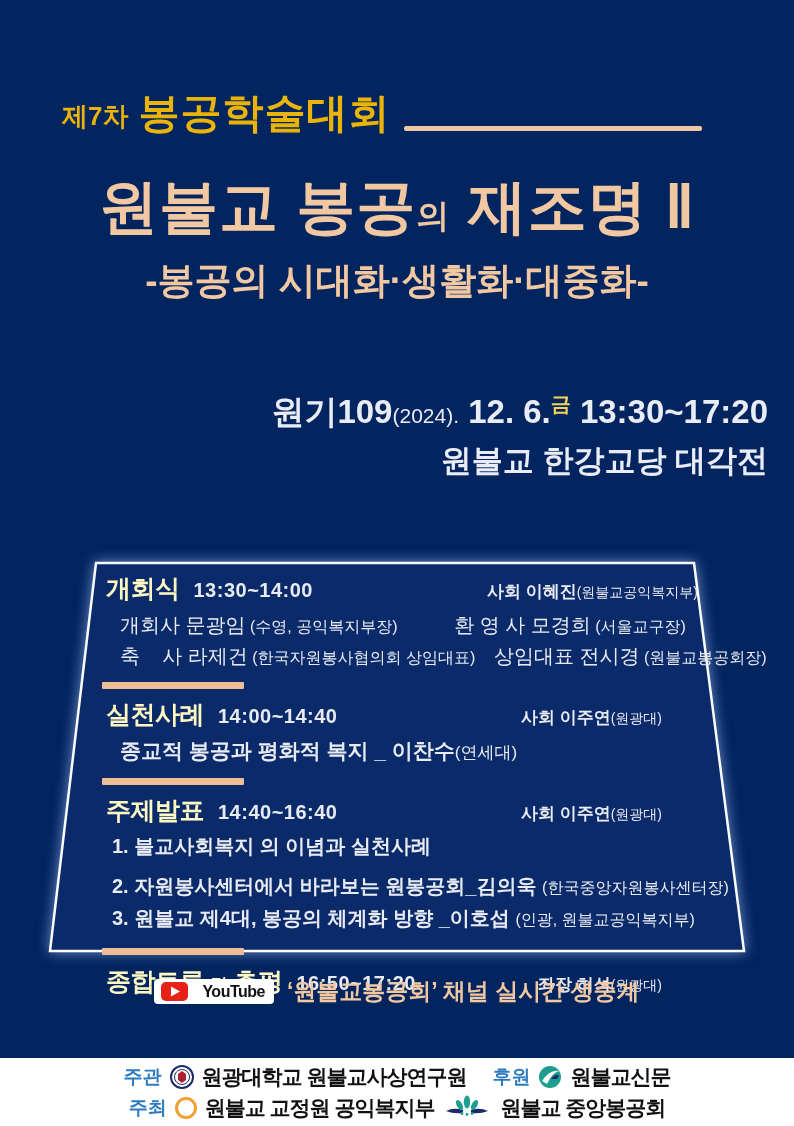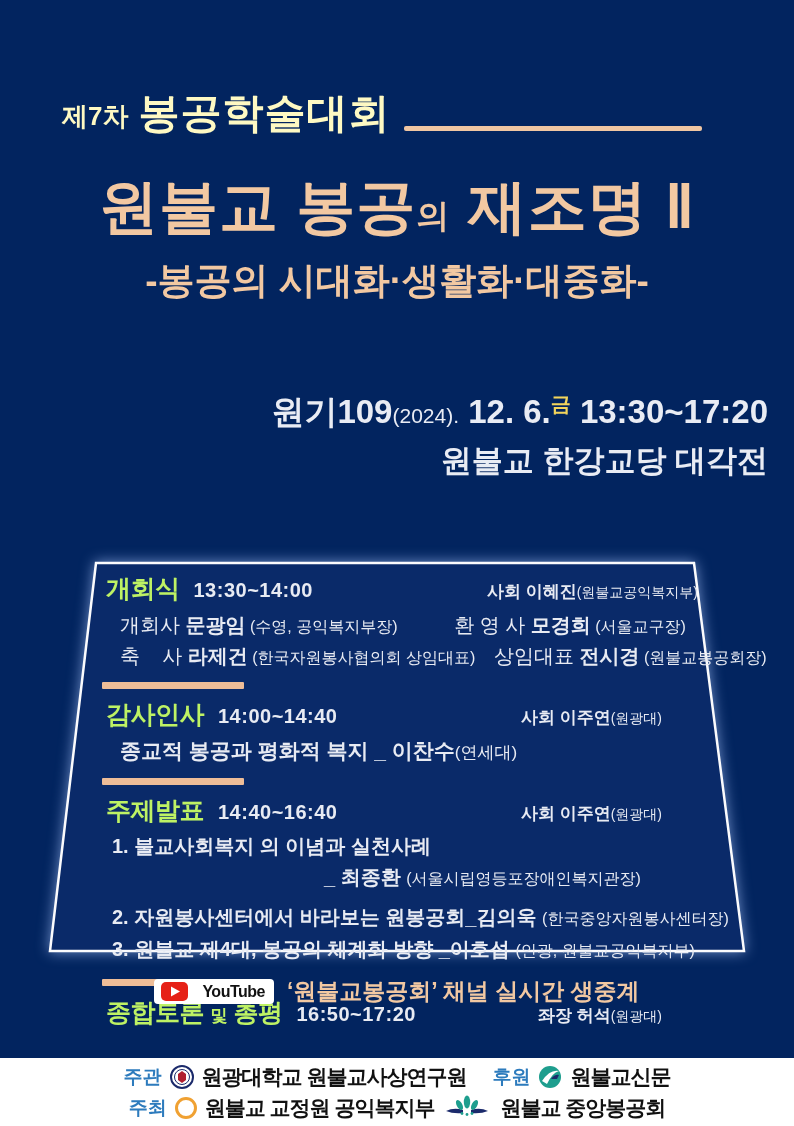--- a/index.html
+++ b/index.html
@@ -4,21 +4,21 @@
 <style>
   * { margin:0; padding:0; box-sizing:border-box; }
   body { background:#333; font-family:"Liberation Sans", sans-serif; }
   .page {
     position:relative; width:794px; height:1126px; margin:0 auto;
     background:#02245f; overflow:hidden;
   }
   
   .header {
     position:absolute; left:62px; top:86px; width:640px;
-    display:flex; align-items:flex-end; color:#fef9c3;
+    display:flex; align-items:flex-end; color:#eab308;
   }
   .header .round { font-size:26px; font-weight:700; padding-bottom:7px; white-space:pre; }
   .header .htitle { font-size:41px; font-weight:800; letter-spacing:1px; margin-left:10px; white-space:pre; }
   .header .hline { flex:1; height:5px; background:#f0c6a2; margin:0 0 10px 14px; border-radius:2px; }
 
   
   .title-block { position:absolute; left:0; top:168px; width:794px; text-align:center; color:#f2c8a2; }
   .title-main { font-size:59px; font-weight:800; letter-spacing:1px; white-space:nowrap; }
   .title-main .particle { font-size:33px; font-weight:700; }
   .title-sub { font-size:37px; font-weight:700; margin-top:8px; letter-spacing:0px; white-space:nowrap; }
@@ -27,28 +27,28 @@
   .datetime { position:absolute; top:390px; right:26px; text-align:right; color:#e9ecf4; }
   .dt-line1 { font-size:33px; font-weight:700; white-space:nowrap; }
   .dt-line1 .paren { font-size:21px; font-weight:400; }
   .dt-line1 .day { font-size:20px; font-weight:700; color:#f2d45c; vertical-align:super; }
   .dt-line2 { font-size:31px; font-weight:700; margin-top:5px; white-space:nowrap; }
 
   
   .program-frame { position:absolute; left:40px; top:555px; filter:drop-shadow(0 0 7px rgba(170,200,255,.65)); }
   .program-content { position:absolute; left:106px; top:570px; width:592px; color:#e8ebf3; }
   .sec-head { display:flex; align-items:baseline; white-space:nowrap; }
-  .sec-title { color:#bef264; font-size:25px; font-weight:800; letter-spacing:-0.5px; }
+  .sec-title { color:#fef9c3; font-size:25px; font-weight:800; letter-spacing:-0.5px; }
   .sec-title .mid { font-size:17px; font-weight:600; }
   .sec-time { font-size:20px; font-weight:600; margin-left:14px; letter-spacing:0.5px; }
   .sec-host { margin-left:auto; font-size:17px; font-weight:600; }
   .sec-host .org { font-size:14px; font-weight:400; }
   .p-row { font-size:19px; white-space:nowrap; }
   .p-row .role { font-size:20px; white-space:pre; }
-  .p-row .name { font-size:20px; font-weight:700; }
+  .p-row .name { font-size:20px; font-weight:400; }
   .p-row .org  { font-size:16px; }
   .talk-row { font-size:21px; font-weight:700; white-space:nowrap; }
   .talk-row .org { font-size:17px; font-weight:400; }
   .item-row { font-size:20px; font-weight:700; white-space:nowrap; }
   .item-row .org { font-size:16px; font-weight:400; }
   .divider-bar { width:142px; height:7px; background:#eebd98; border-radius:1px; }
 
   
   .youtube-row { position:absolute; left:0; top:976px; width:794px; display:flex; justify-content:center; align-items:center; gap:13px; }
   .yt-logo { display:flex; align-items:center; gap:14px; background:#fff; padding:3px 9px 3px 7px; border-radius:4px; }
@@ -103,40 +103,37 @@
     </div>
     <div class="p-row" style="margin:4px 0 0 14px;">
       <span class="role">축    사 </span><span class="name">라제건</span><span class="org"> (한국자원봉사협의회 상임대표)</span>
       <span style="display:inline-block;width:8px;"></span>
       <span class="role">상임대표 </span><span class="name">전시경</span><span class="org"> (원불교봉공회장)</span>
     </div>
 
     <div class="divider-bar" style="margin:12px 0 9px -4px;"></div>
 
     <div class="sec-head">
-      <span class="sec-title">감사인사</span>
+      <span class="sec-title">실천사례</span>
       <span class="sec-time">14:00~14:40</span>
       <span class="sec-host" style="margin-right:36px;"><span>사회 </span><span>이주연</span><span class="org">(원광대)</span></span>
     </div>
     <div class="talk-row" style="margin:6px 0 0 14px;">
       <span>종교적 봉공과 평화적 복지 _ </span><span>이찬수</span><span class="org">(연세대)</span>
     </div>
 
     <div class="divider-bar" style="margin:13px 0 9px -4px;"></div>
 
     <div class="sec-head">
       <span class="sec-title">주제발표</span>
       <span class="sec-time">14:40~16:40</span>
       <span class="sec-host" style="margin-right:36px;"><span>사회 </span><span>이주연</span><span class="org">(원광대)</span></span>
     </div>
     <div class="item-row" style="margin:6px 0 0 6px;">
       <span>1. 불교사회복지 의 이념과 실천사례</span>
-    </div>
-    <div class="item-row" style="margin:4px 0 0 218px;">
-      <span>_ 최종환 </span><span class="org">(서울시립영등포장애인복지관장)</span>
     </div>
     <div class="item-row" style="margin:13px 0 0 6px;">
       <span>2. 자원봉사센터에서 바라보는 원봉공회</span><span>_김의욱 </span><span class="org">(한국중앙자원봉사센터장)</span>
     </div>
     <div class="item-row" style="margin:5px 0 0 6px;">
       <span>3. 원불교 제4대, 봉공의 체계화 방향 </span><span>_이호섭 </span><span class="org">(인광, 원불교공익복지부)</span>
     </div>
 
     <div class="divider-bar" style="margin:16px 0 10px -4px;"></div>
 

